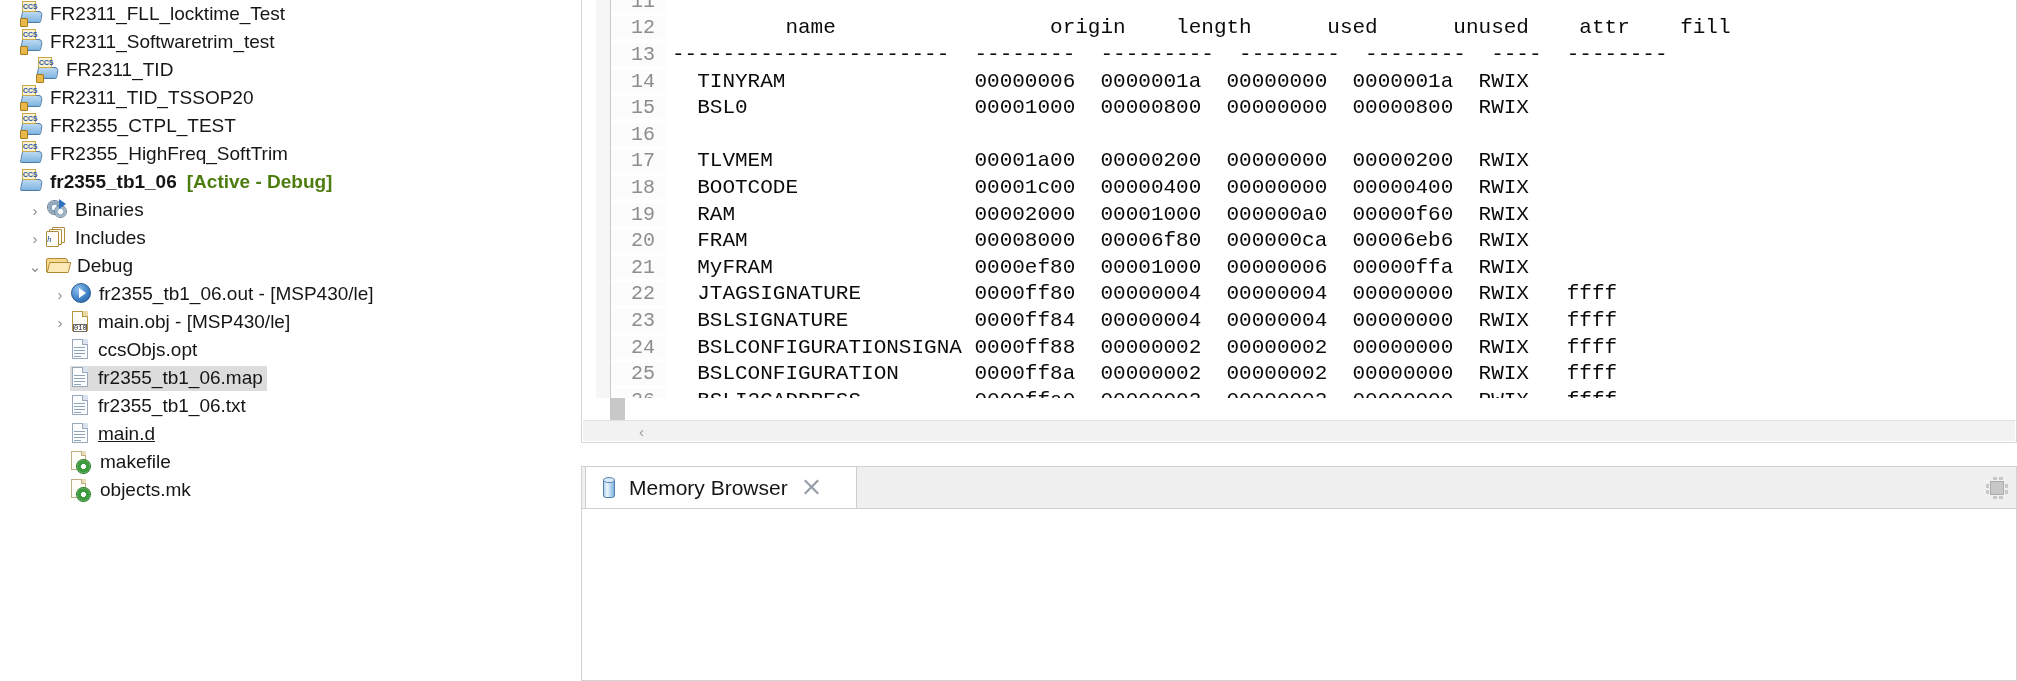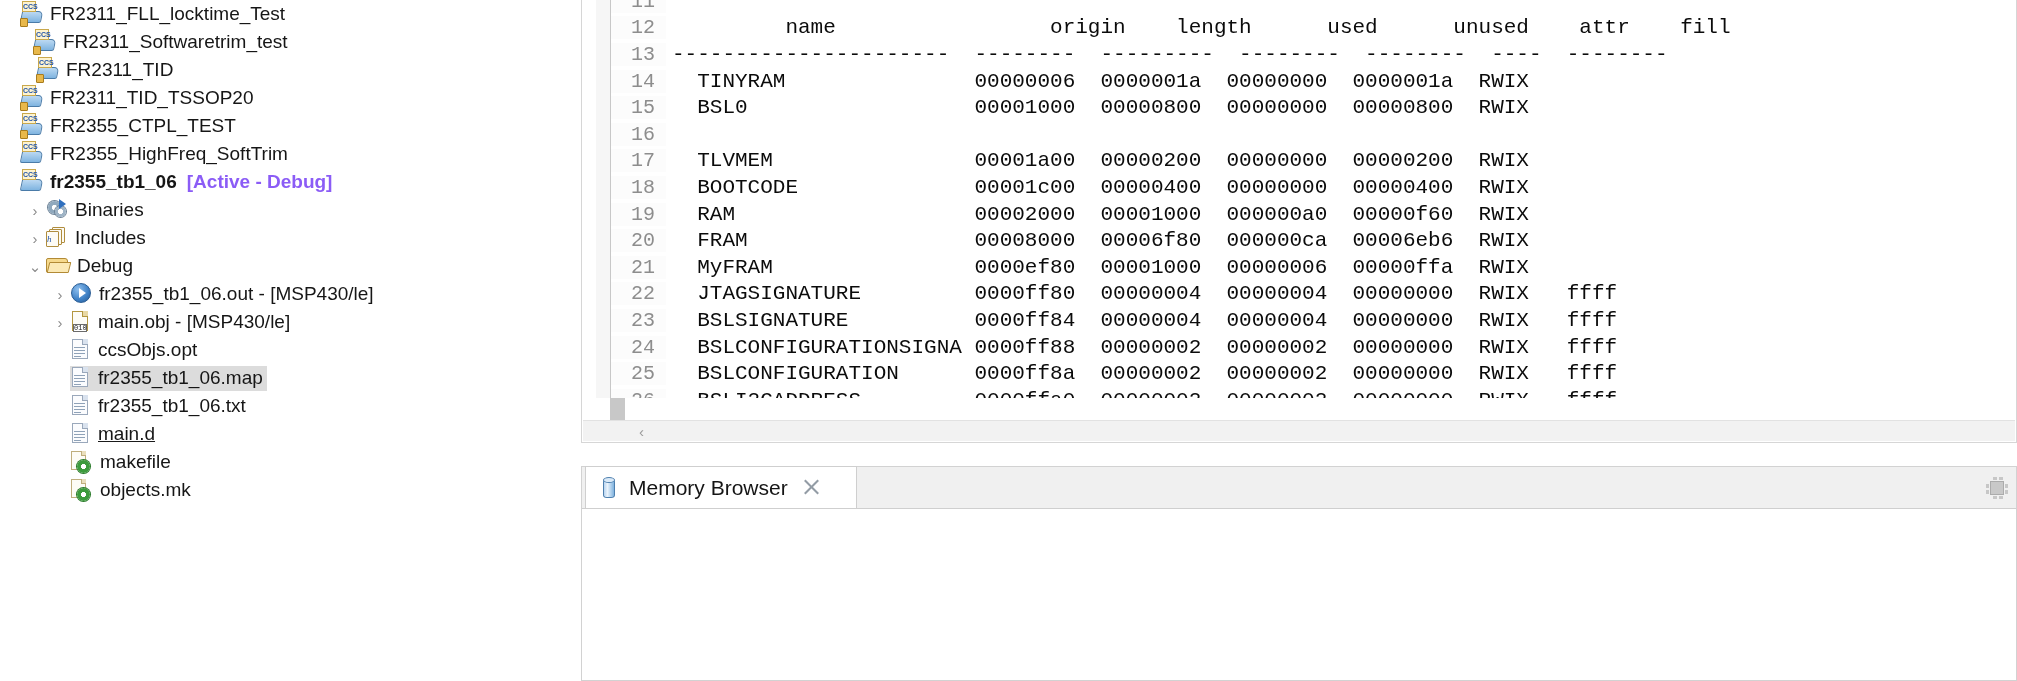--- a/index.html
+++ b/index.html
@@ -305,21 +305,21 @@
         <span class="twisty none"></span>
         <span class="row-label-wrap">
           <span class="ico ico-ccs">
             <span class="fold"></span>
             <span class="badge">CCS</span>
             <span class="lock"></span>
           </span>
           <span class="label-main">FR2311_FLL_locktime_Test</span>
         </span>
       </div>
-      <div class="tree-row" style="padding-left: 0px; margin-left: 13px;">
+      <div class="tree-row" style="padding-left: 0px;">
         <span class="twisty none"></span>
         <span class="row-label-wrap">
           <span class="ico ico-ccs">
             <span class="fold"></span>
             <span class="badge">CCS</span>
             <span class="lock"></span>
           </span>
           <span class="label-main">FR2311_Softwaretrim_test</span>
         </span>
       </div>
@@ -367,21 +367,21 @@
         </span>
       </div>
       <div class="tree-row" style="padding-left: 0px;">
         <span class="twisty none"></span>
         <span class="row-label-wrap">
           <span class="ico ico-ccs nolock">
             <span class="fold"></span>
             <span class="badge">CCS</span>
           </span>
           <span class="label-main bold">fr2355_tb1_06</span>
-          <span class="label-active" style="color: #8b5cf6;">[Active - Debug]</span>
+          <span class="label-active" style="color: #4d7c0f;">[Active - Debug]</span>
         </span>
       </div>
       <div class="tree-row" style="padding-left: 25px;">
         <span class="twisty">›</span>
         <span class="row-label-wrap">
           <span class="ico ico-bin">
             <span class="g1"></span>
             <span class="g2"></span>
             <span class="arrow"></span>
           </span>

